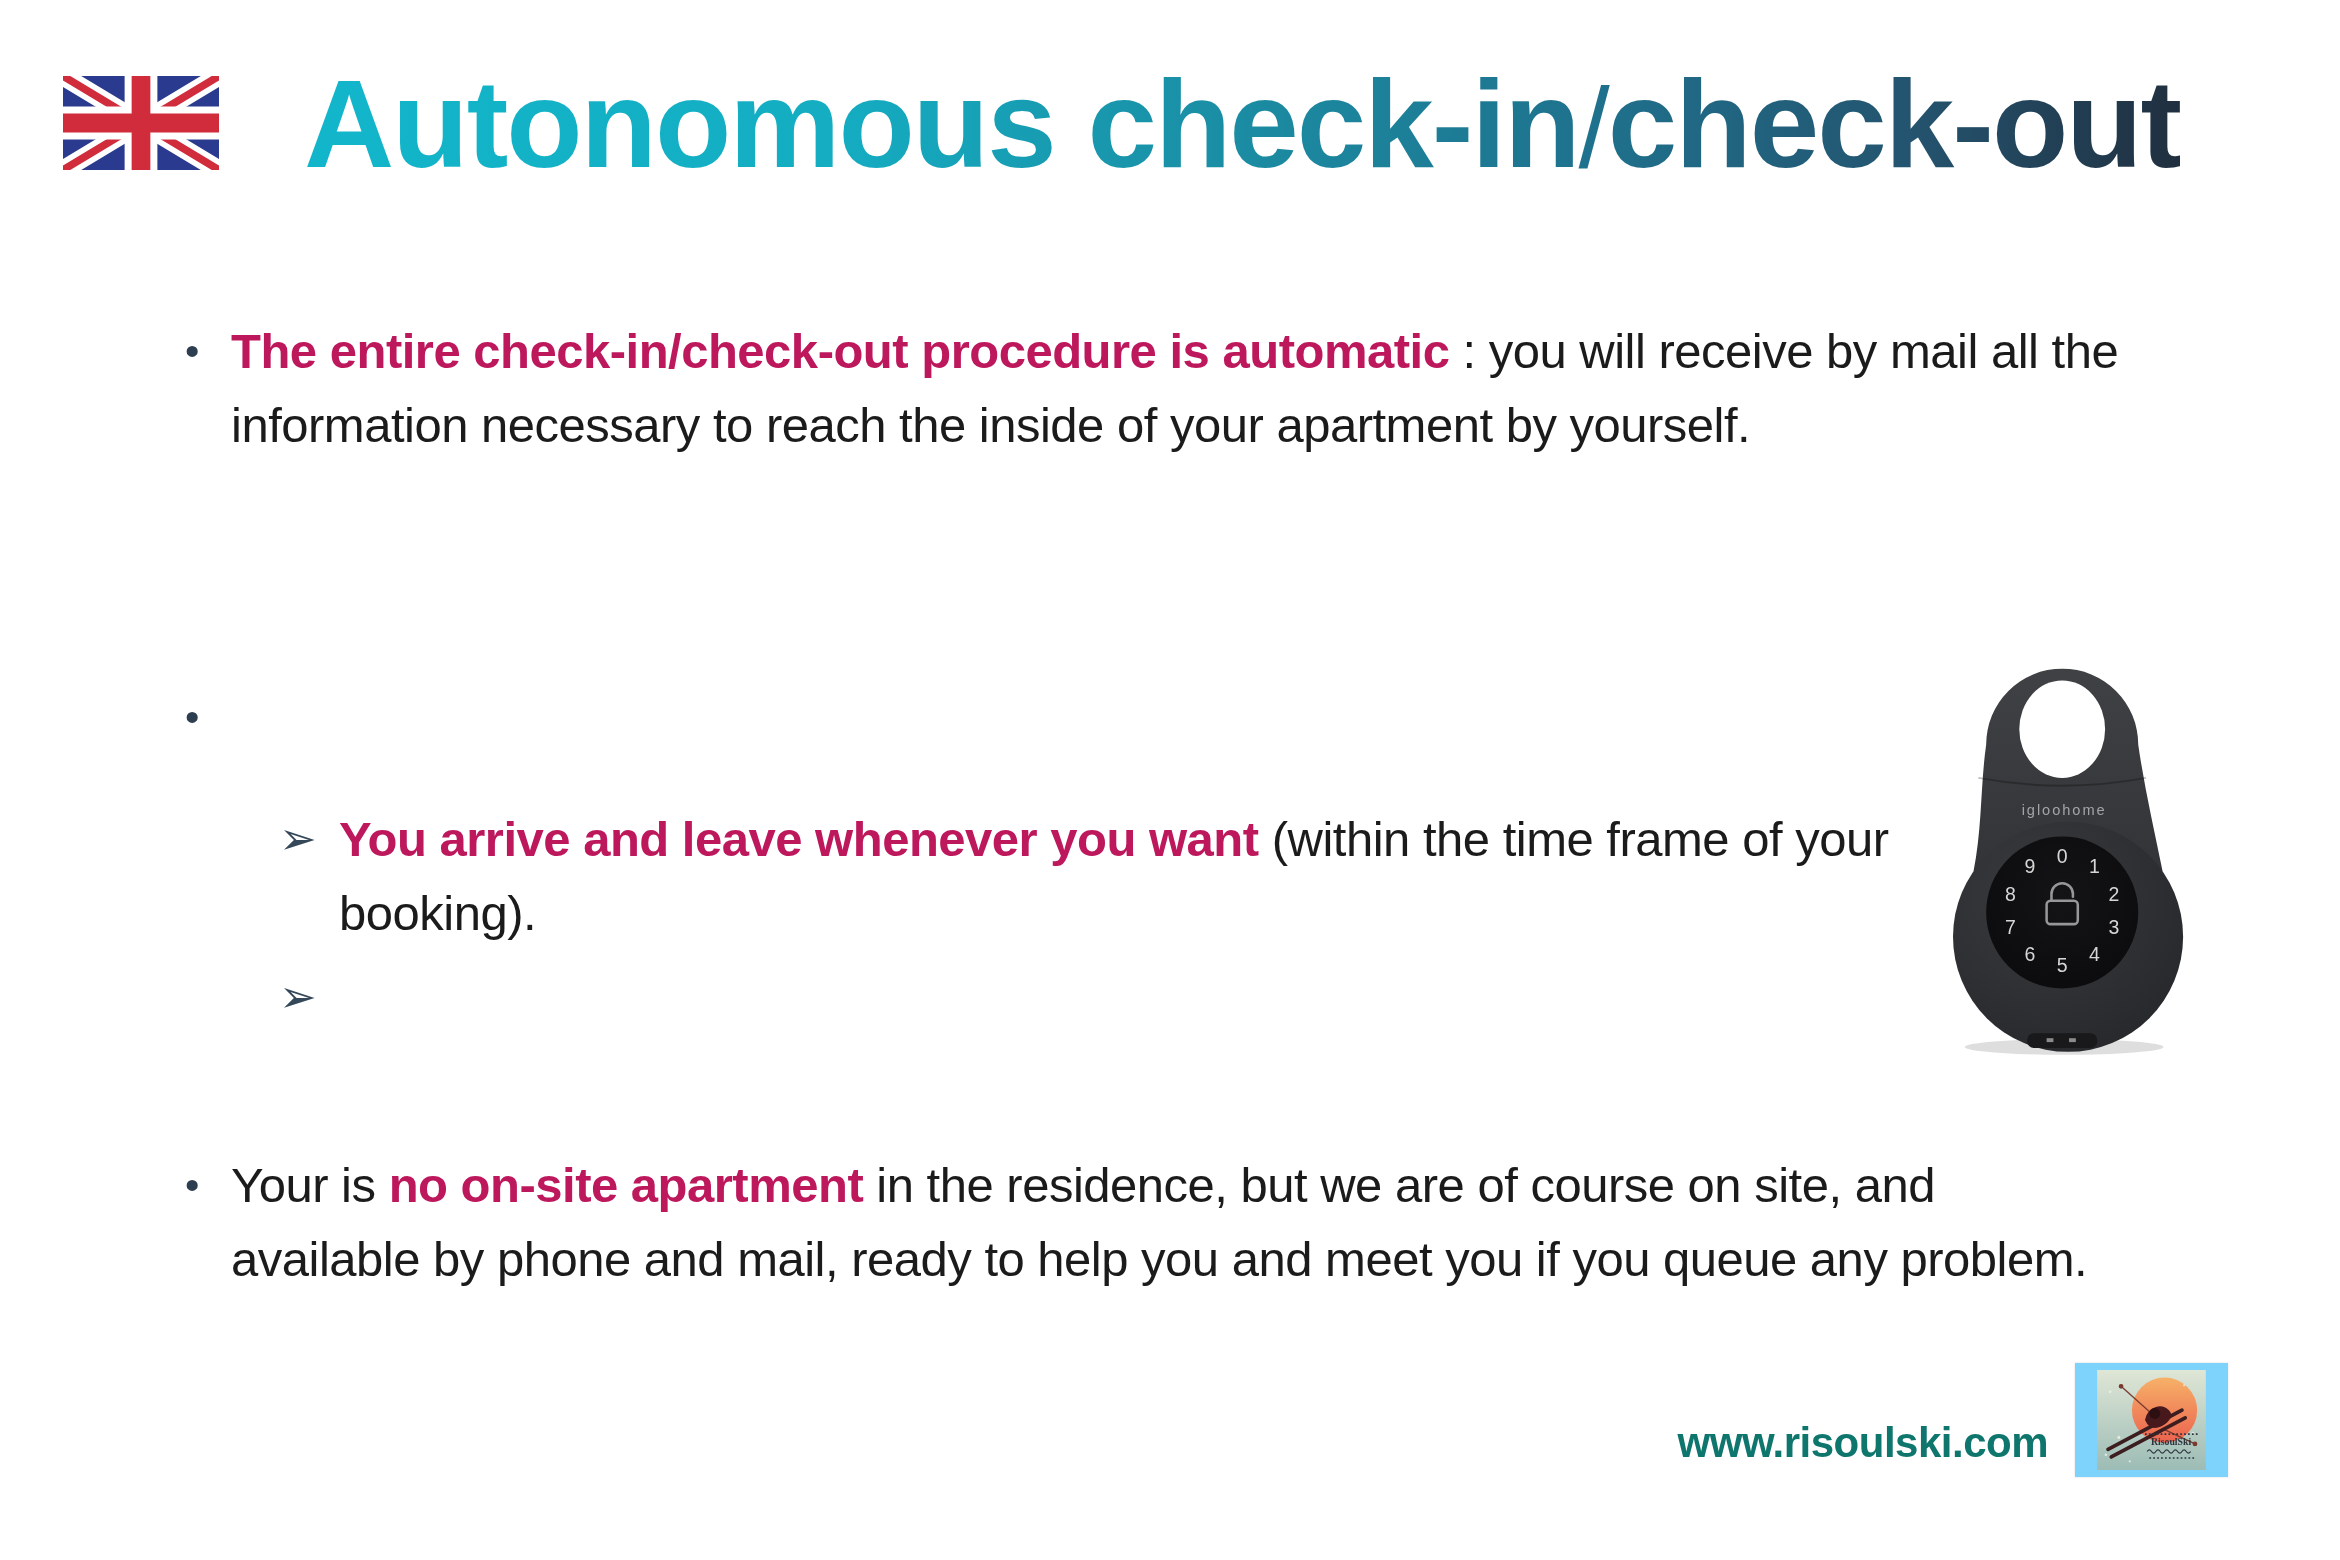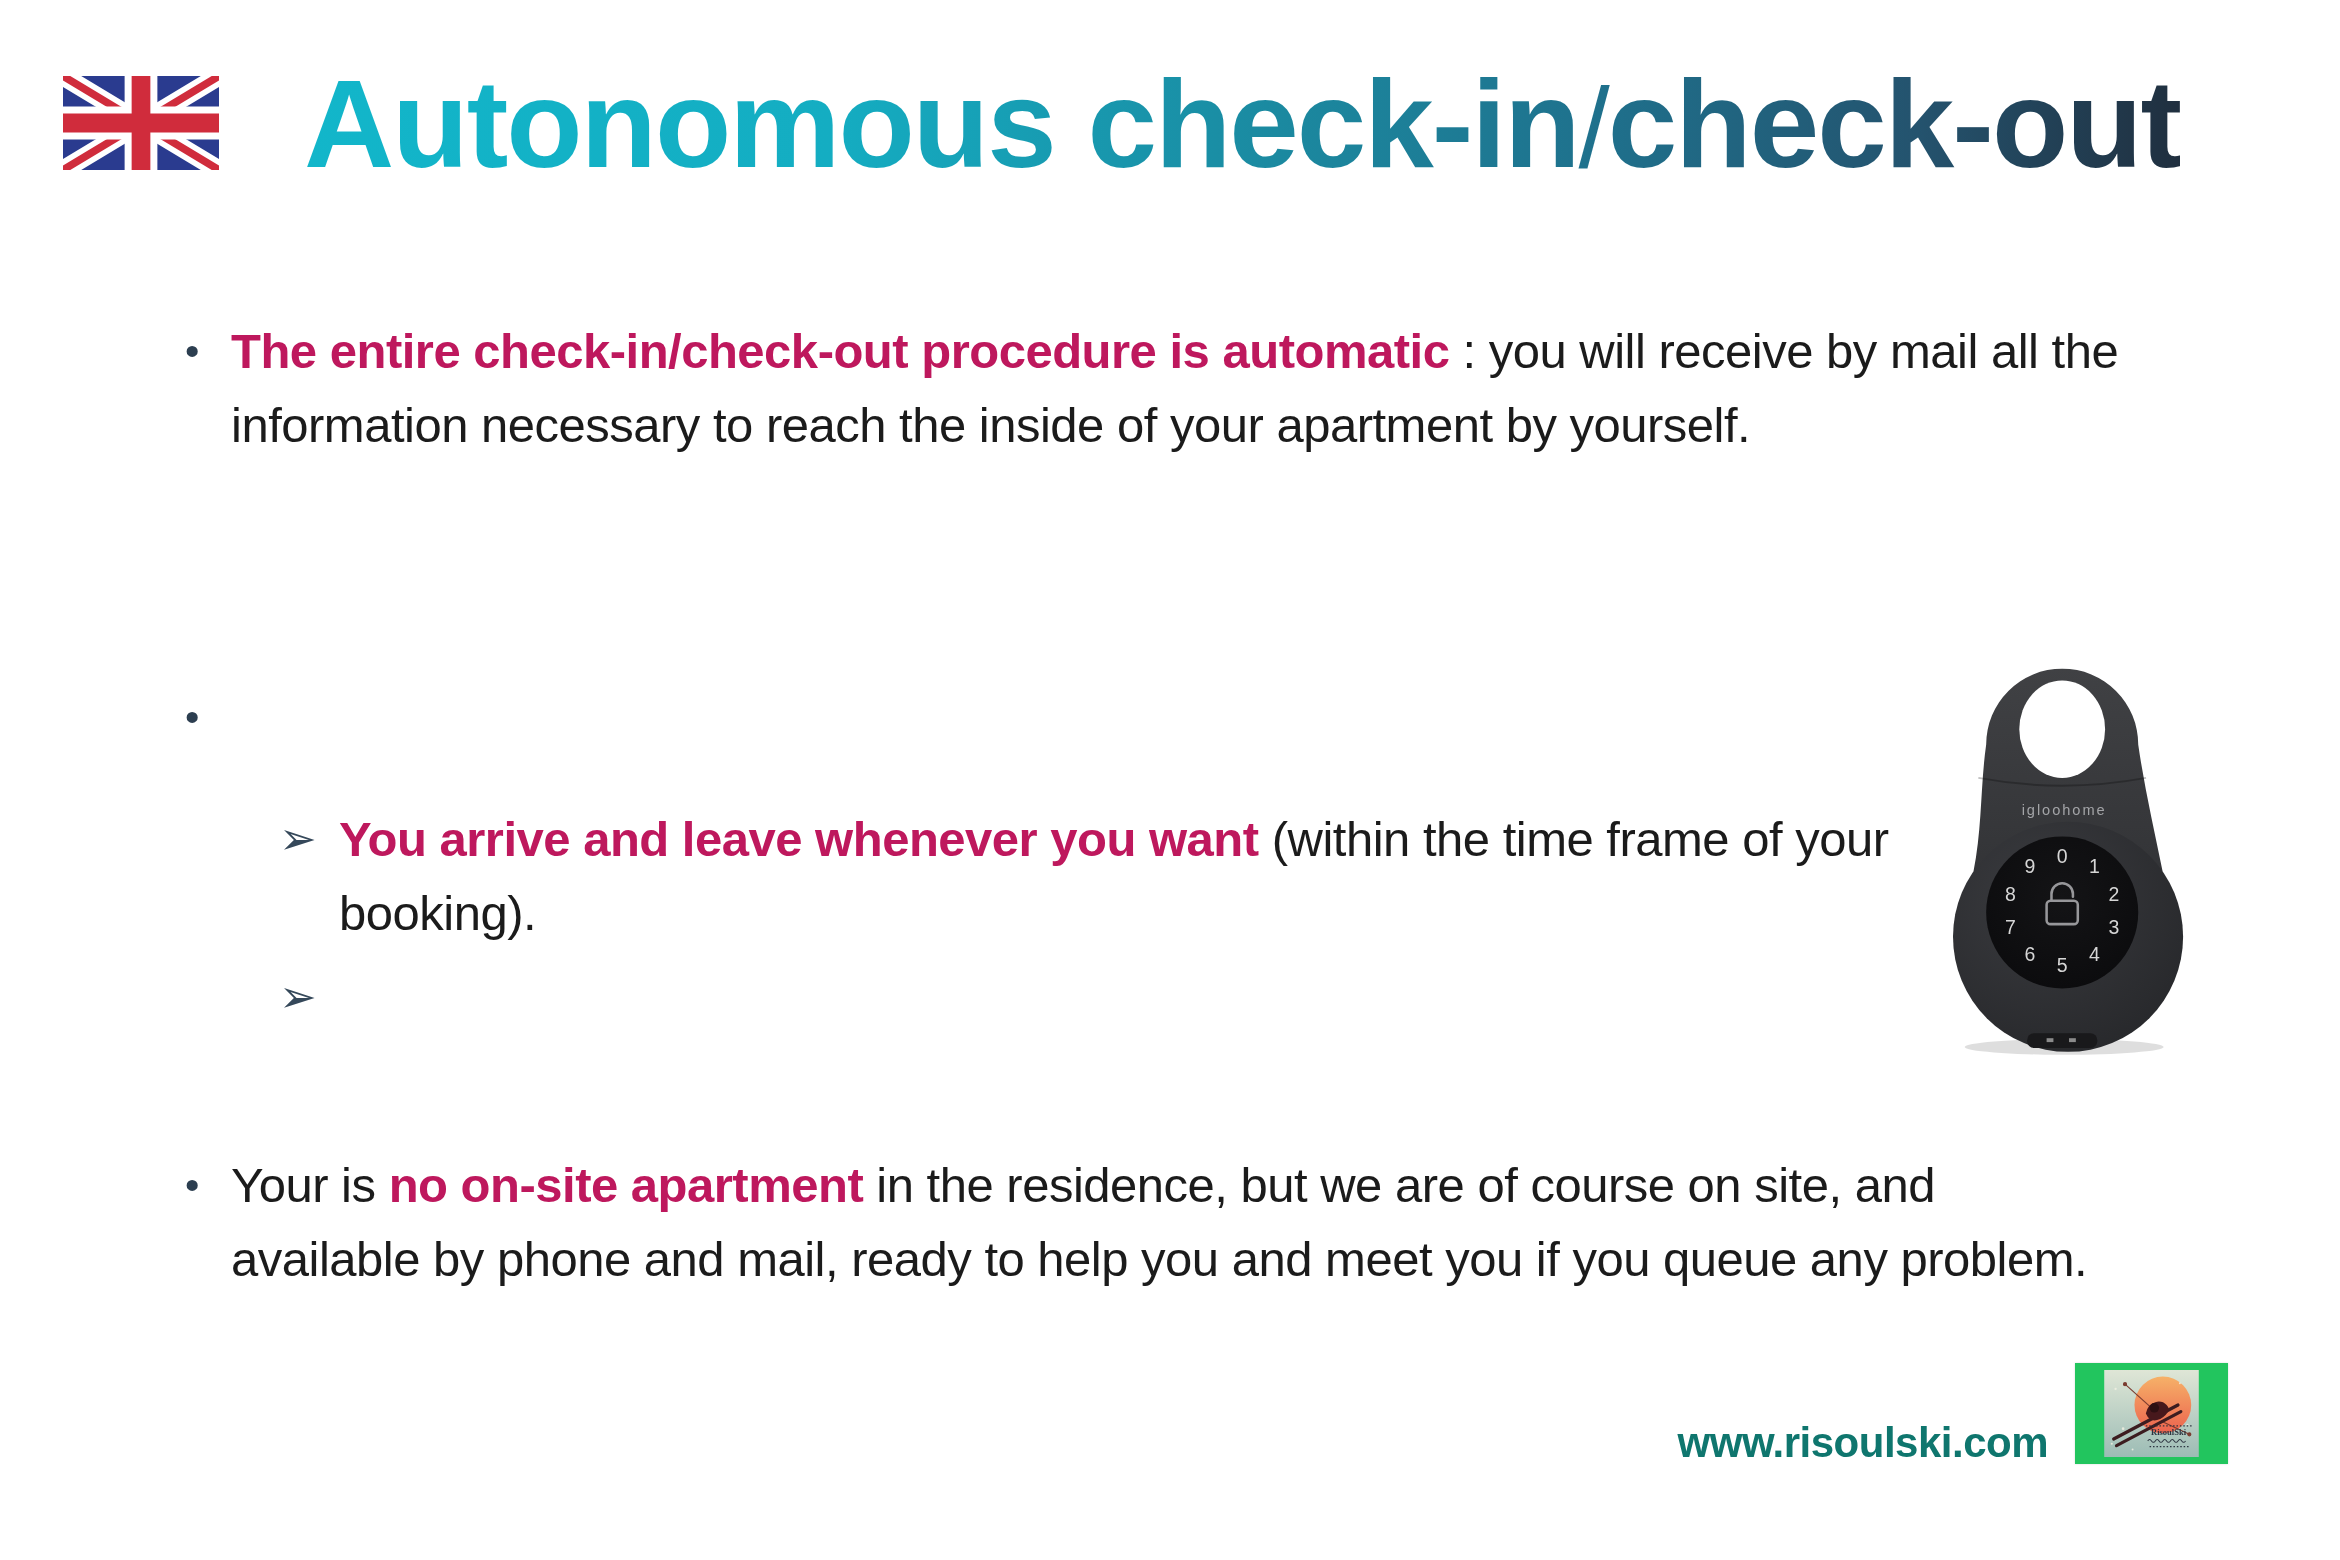--- a/index.html
+++ b/index.html
@@ -33,22 +33,22 @@
   .sub .arrow{flex:none;width:60px;font-size:45px;line-height:74px;color:#35485a;}
 
   .keybox{position:absolute;left:1953px;top:647px;width:234px;height:408px;}
   .keybox svg{width:100%;height:100%;display:block;}
 
   .site{
     position:absolute;left:1658px;top:1419px;width:390px;text-align:right;
     font-size:42px;font-weight:700;letter-spacing:-0.5px;color:#0f766e;
   }
   .logo{
-    position:absolute;left:2075px;top:1363px;width:153px;height:101px;
-    background:#22c55e;box-sizing:border-box;padding:7px;
+    position:absolute;left:2075px;top:1363px;width:153px;height:114px;
+    background:#7dd3fc;box-sizing:border-box;padding:7px;
     box-shadow:0 0 2px rgba(0,0,0,0.15);
   }
   .logo svg{width:100%;height:100%;display:block;}
 </style>
 </head>
 <body>
 
 <div class="flag">
   <svg viewBox="0 0 50 30" preserveAspectRatio="none">
     <rect width="50" height="30" fill="#2a3b8f"></rect>

